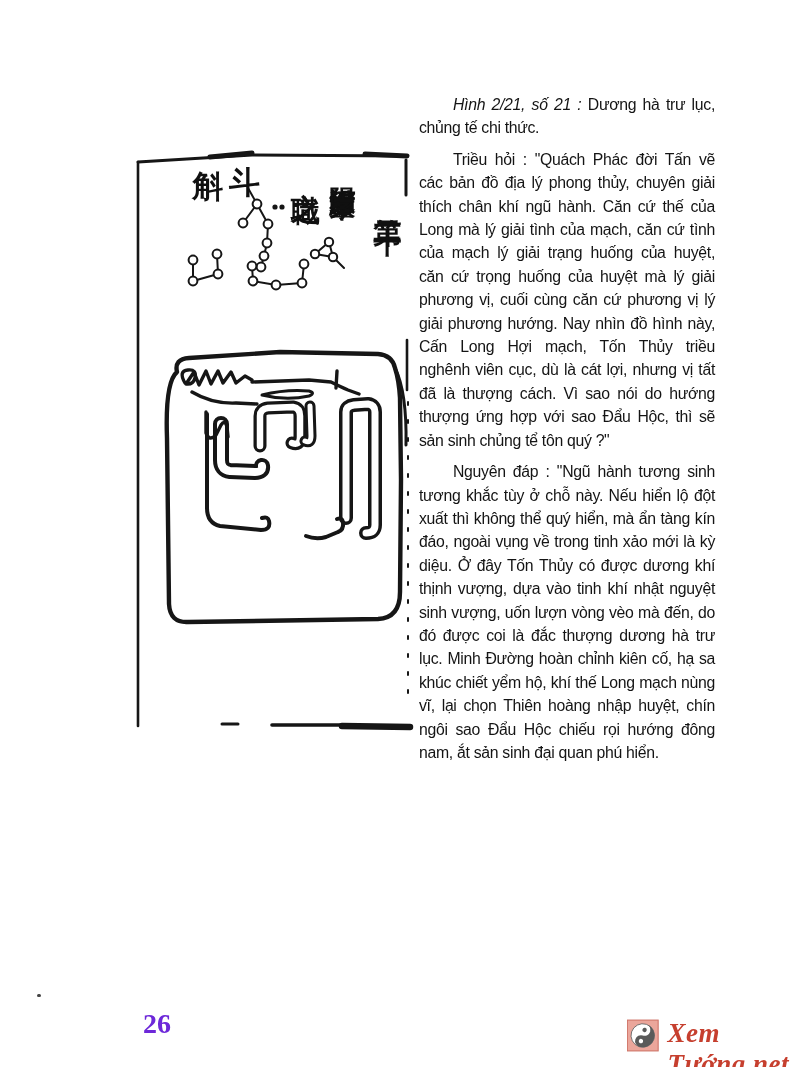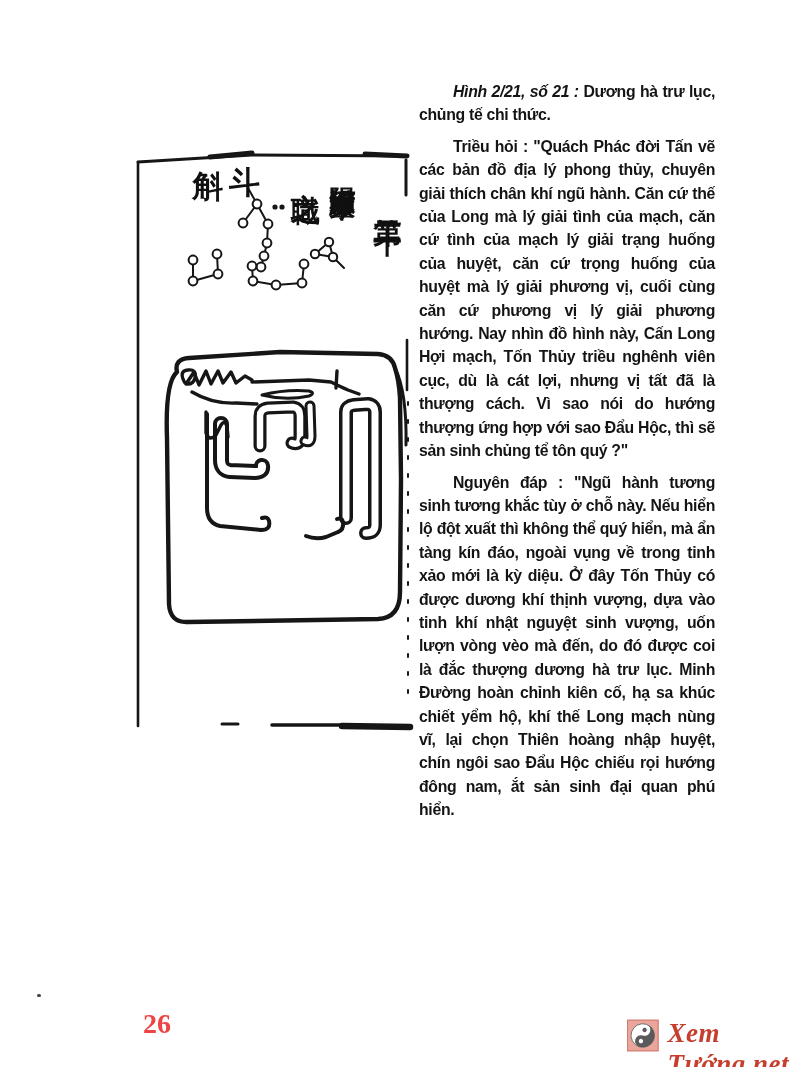--- a/index.html
+++ b/index.html
@@ -10,30 +10,30 @@
   }
   
   .figure-svg{position:absolute;left:110px;top:140px;width:320px;height:620px;}
   .cjk{
     position:absolute;color:#101010;font-family:"DejaVu Sans",sans-serif;
     font-weight:bold;line-height:1;white-space:pre;
   }
   .cjk-v{writing-mode:vertical-rl;text-orientation:upright;}
   
   .article{
-    position:absolute;left:419px;top:80px;width:296px;
-    font-weight:700;font-size:15.8px;line-height:23.4px;
+    position:absolute;left:419px;top:93px;width:296px;
+    font-weight:400;font-size:15.8px;line-height:23.4px;
     letter-spacing:-0.3px;text-align:justify;
   }
   .article p{margin:0 0 8px 0;text-indent:34px;}
   .article .lead-italic{font-style:italic;}
   
   .page-number{
     position:absolute;left:143px;top:1008px;
-    font-family:"Liberation Serif",serif;font-weight:700;font-size:28px;color:#ef4444;
+    font-family:"Liberation Serif",serif;font-weight:700;font-size:28px;color:#6d28d9;
   }
   .stray-mark{position:absolute;left:37px;top:994px;width:4px;height:3px;background:#444;border-radius:2px;}
   .watermark{position:absolute;left:627px;top:1014px;display:flex;align-items:flex-start;}
   .wm-icon{width:43px;height:43px;display:block;}
   .wm-text{
     margin-left:9px;margin-top:4px;
     font-family:"Liberation Serif",serif;font-style:italic;font-weight:700;
     font-size:27px;letter-spacing:0.5px;
   }
 </style>

